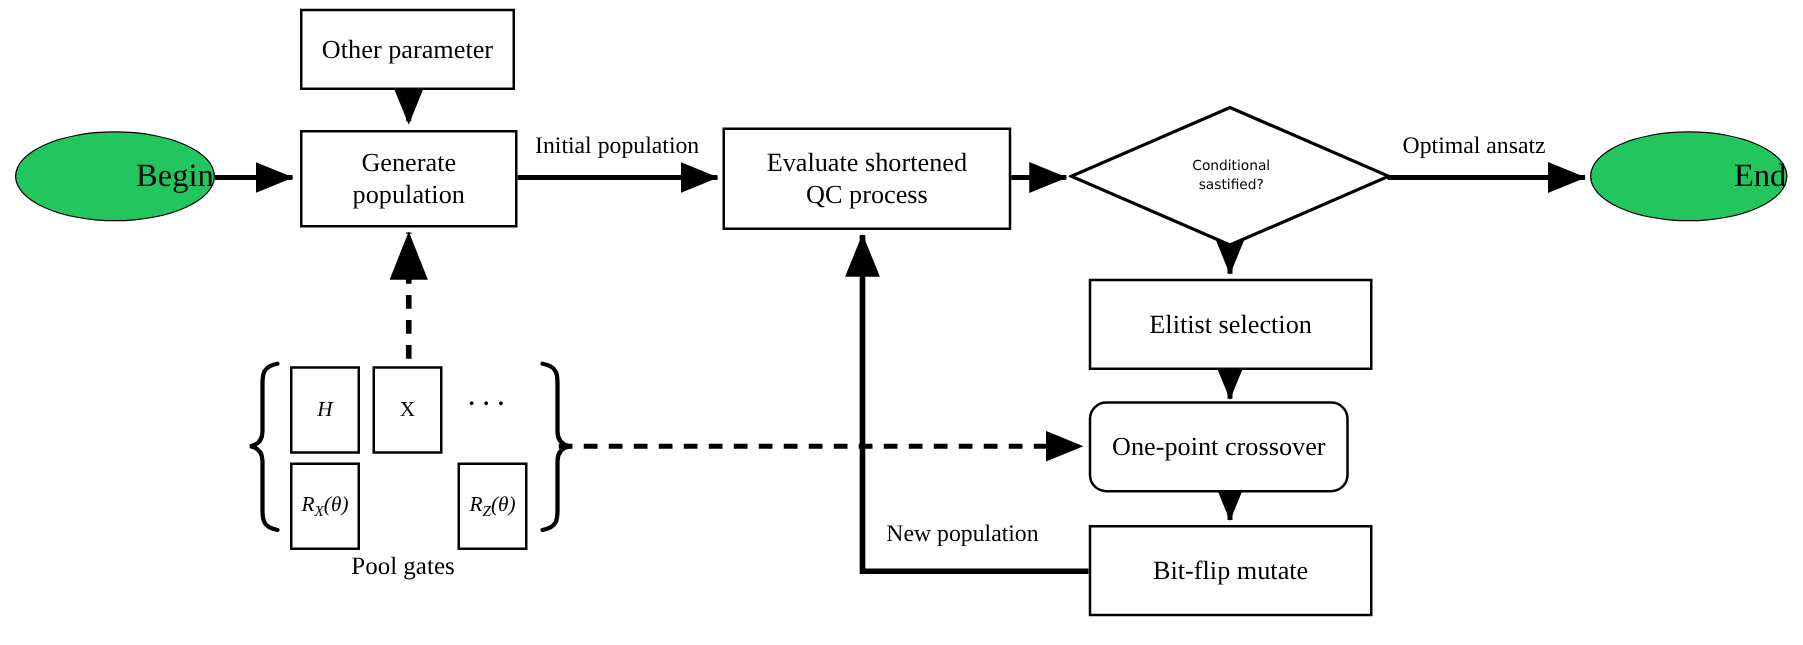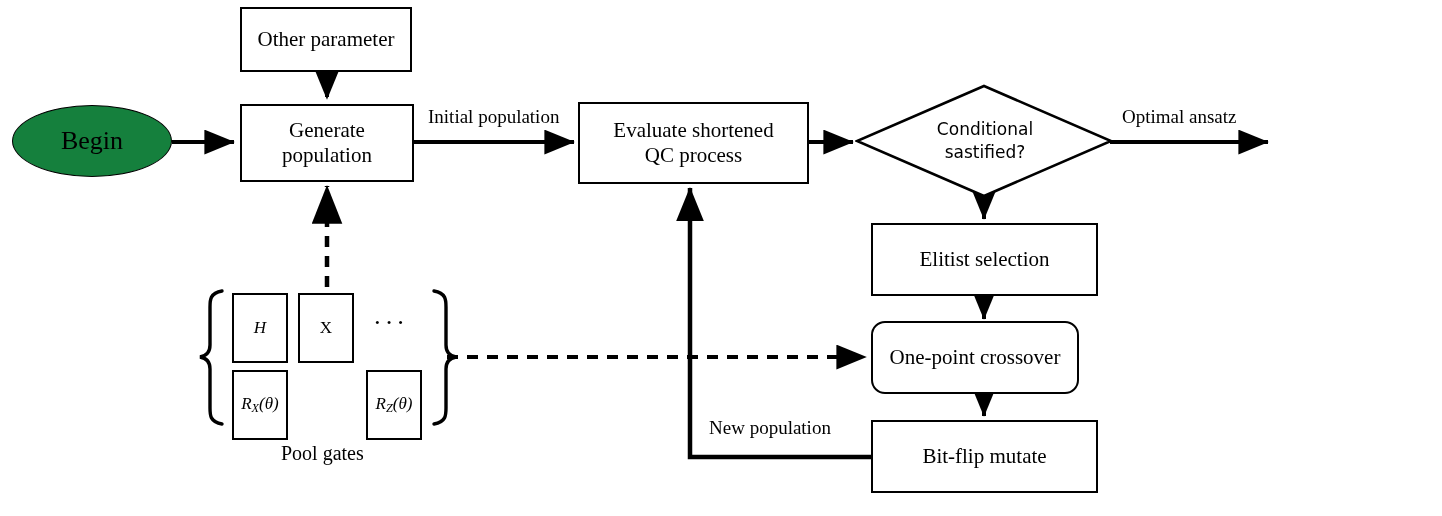--- a/index.html
+++ b/index.html
@@ -34,35 +34,36 @@
     text-align: center;
     line-height: 1.18;
   }
   .boxnode {
     border: 2px solid #000000;
     background: #ffffff;
   }
   .ellipse {
     border: 1.6px solid #000000;
     border-radius: 50%;
-    background: #15803d;
+    background: #22c55e;
+    justify-content: flex-end;
   }
   .gatebox {
     border: 2px solid #000000;
     background: #ffffff;
     font-size: 17px;
   }
   .diamond-label {
     position: absolute;
     display: flex;
     align-items: center;
     justify-content: center;
     text-align: center;
     font-family: "DejaVu Sans", "Liberation Sans", sans-serif;
-    font-size: 17px;
+    font-size: 11px;
     line-height: 1.35;
     background: transparent;
   }
   .edge-label {
     position: absolute;
     font-size: 19px;
     white-space: nowrap;
     background: transparent;
   }
   .caption {
@@ -154,20 +155,23 @@
   </div>
 
   <svg style="position:absolute; left:855px; top:84px; width:258px; height:114px;" viewBox="0 0 258 114" xmlns="http://www.w3.org/2000/svg">
     <polygon points="129,2 256,57 129,112 2,57" fill="#ffffff" stroke="#000000" stroke-width="2.6"></polygon>
   </svg>
   <div class="diamond-label" style="left:905px; top:112px; width:160px; height:58px; flex-direction:column;">
     <span>Conditional</span>
     <span>sastified?</span>
   </div>
 
+  <div class="node ellipse" style="left:1272px; top:105px; width:158px; height:72px; font-size:26px;">
+    <span>End</span>
+  </div>
 
   <div class="node boxnode" style="left:871px; top:223px; width:227px; height:73px; font-size:21px;">
     <span>Elitist selection</span>
   </div>
 
   <div class="node boxnode" style="left:871px; top:321px; width:208px; height:73px; font-size:21px;border-radius:14px;">
     <span>One-point crossover</span>
   </div>
 
   <div class="node boxnode" style="left:871px; top:420px; width:227px; height:73px; font-size:21px;">

